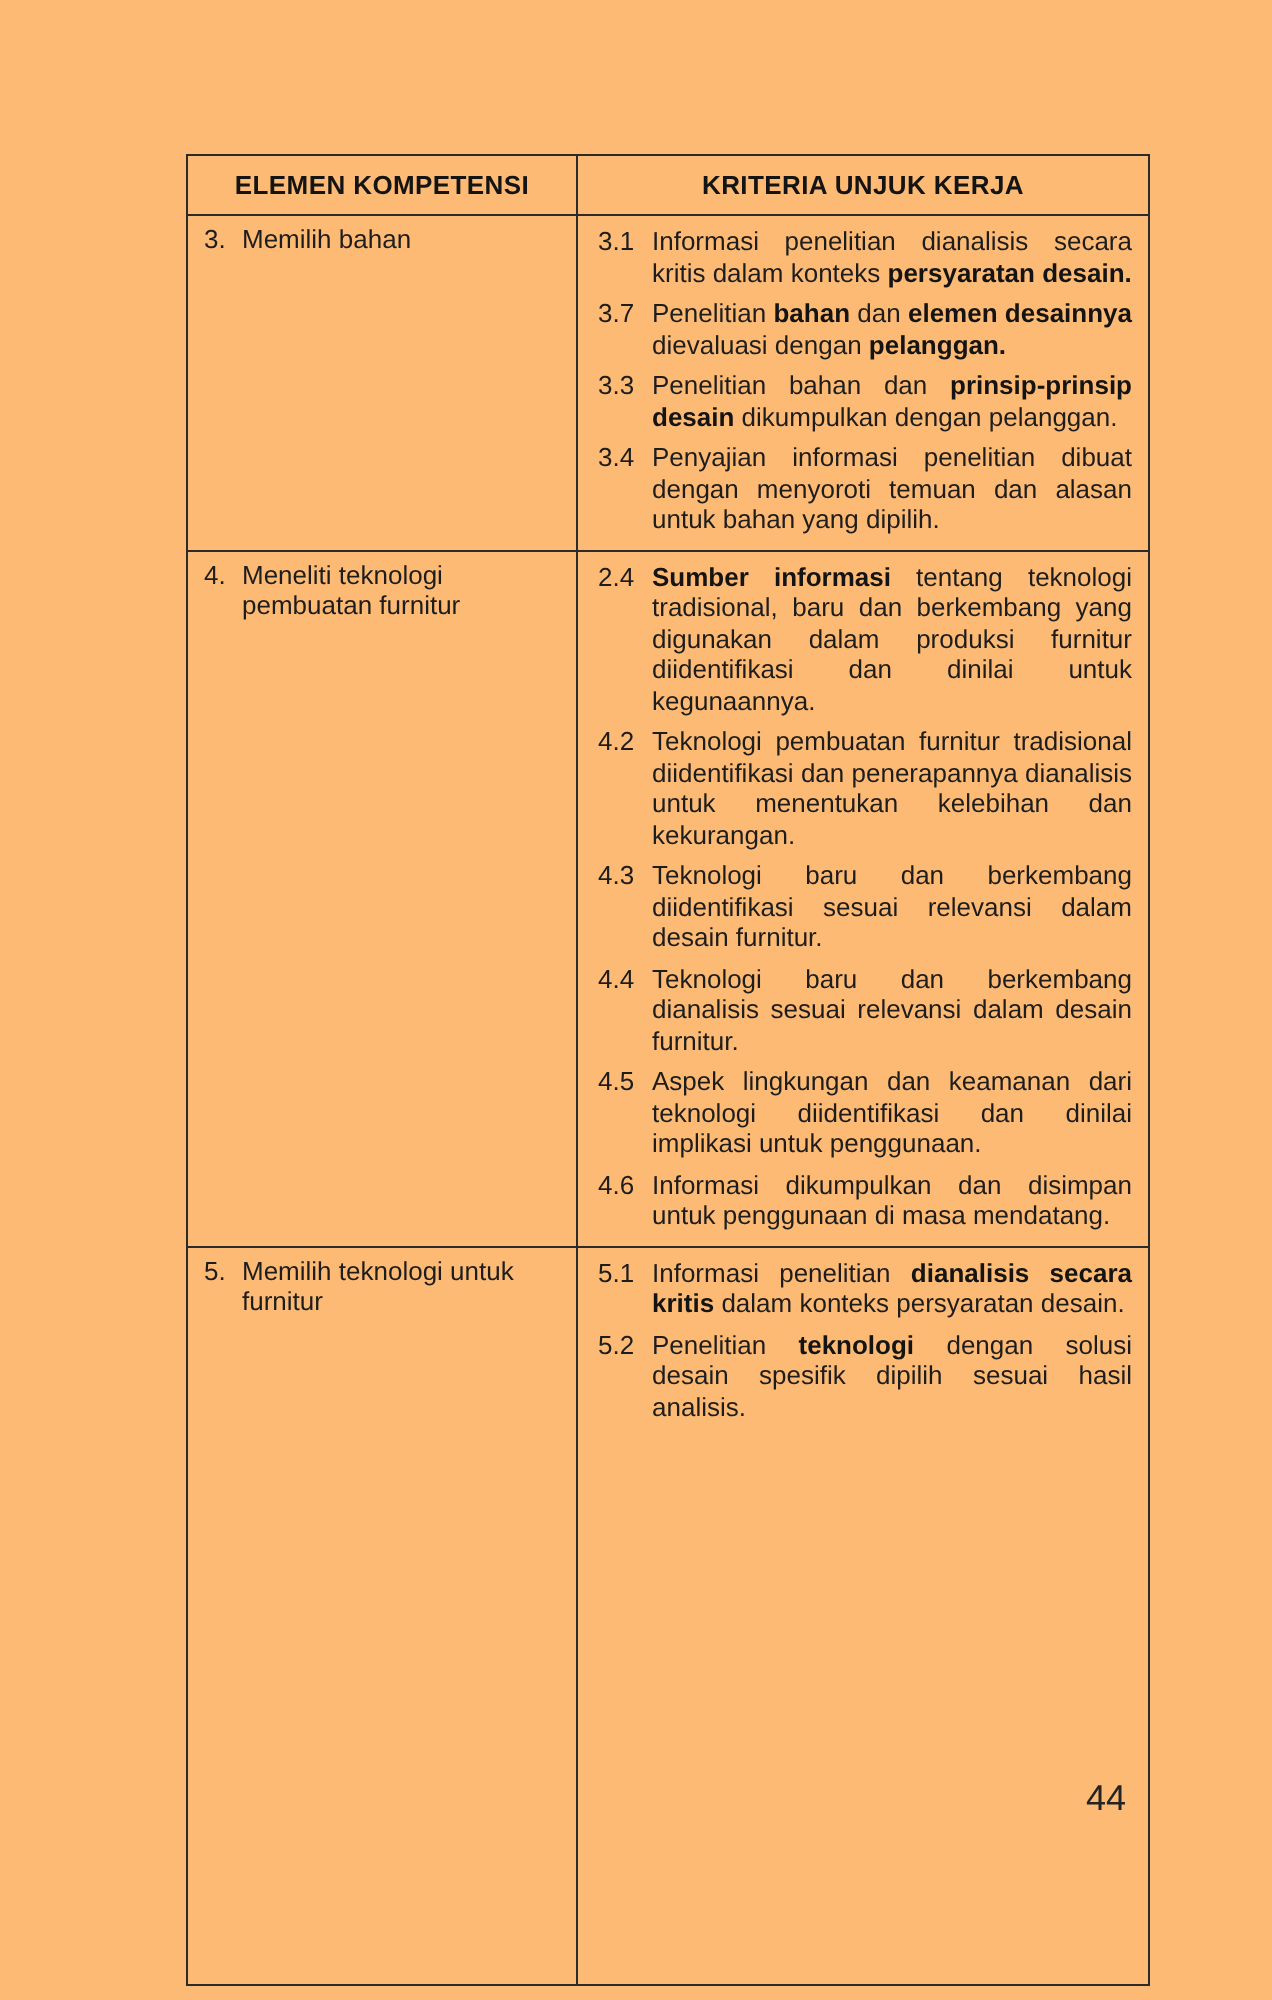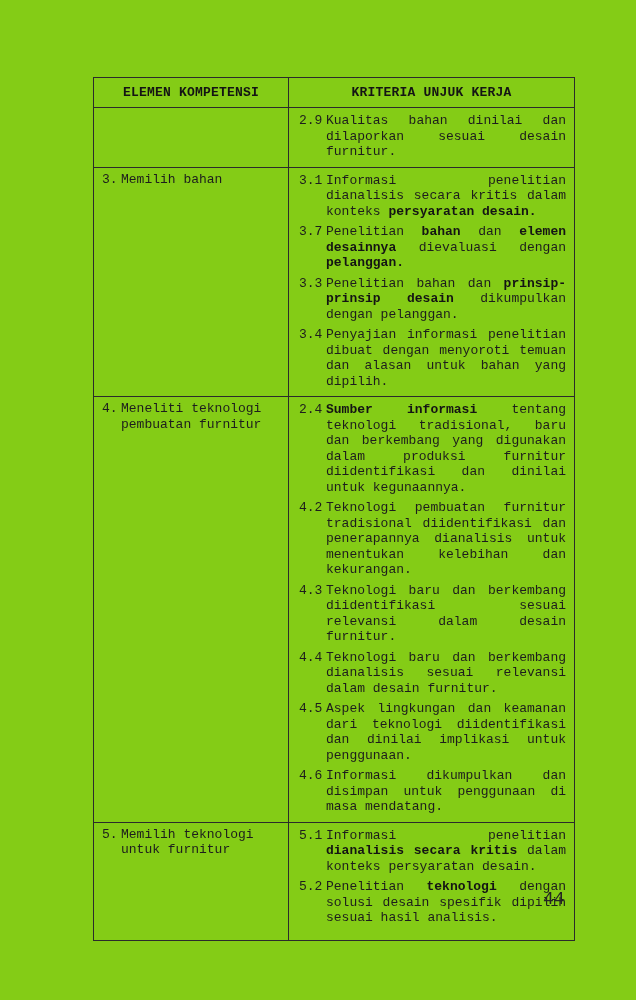--- a/index.html
+++ b/index.html
@@ -4,22 +4,22 @@
 <style>
   html, body {
     margin: 0;
     padding: 0;
     background: #ffffff;
   }
   .page {
     position: relative;
     width: 636px;
     height: 1000px;
-    background: #84cc16;
-    font-family: Liberation Mono, monospace;
+    background: #fdba74;
+    font-family: Liberation Sans, sans-serif;
     color: #1d1d1d;
     overflow: hidden;
   }
   table.competency-table {
     position: absolute;
     left: 93px;
     top: 77px;
     width: 463px;
     border-collapse: collapse;
     table-layout: fixed;
@@ -89,29 +89,20 @@
 <div class="page">
 
   <table class="competency-table">
     <thead>
       <tr>
         <th class="col-elemen">ELEMEN KOMPETENSI</th>
         <th class="col-kriteria">KRITERIA UNJUK KERJA</th>
       </tr>
     </thead>
     <tbody id="table-body">
-        <tr>
-          <td class="element-cell"></td>
-          <td class="criteria-cell">
-            <div class="crit-item">
-              <span class="crit-num">2.9</span>
-              <div class="crit-text"><span>Kualitas bahan dinilai dan dilaporkan sesuai desain furnitur.</span></div>
-            </div>
-          </td>
-        </tr>
         <tr>
           <td class="element-cell">
             <div class="elem-wrap">
               <span class="elem-num">3.</span>
               <span class="elem-label">Memilih bahan</span>
             </div>
           </td>
           <td class="criteria-cell">
             <div class="crit-item">
               <span class="crit-num">3.1</span>

